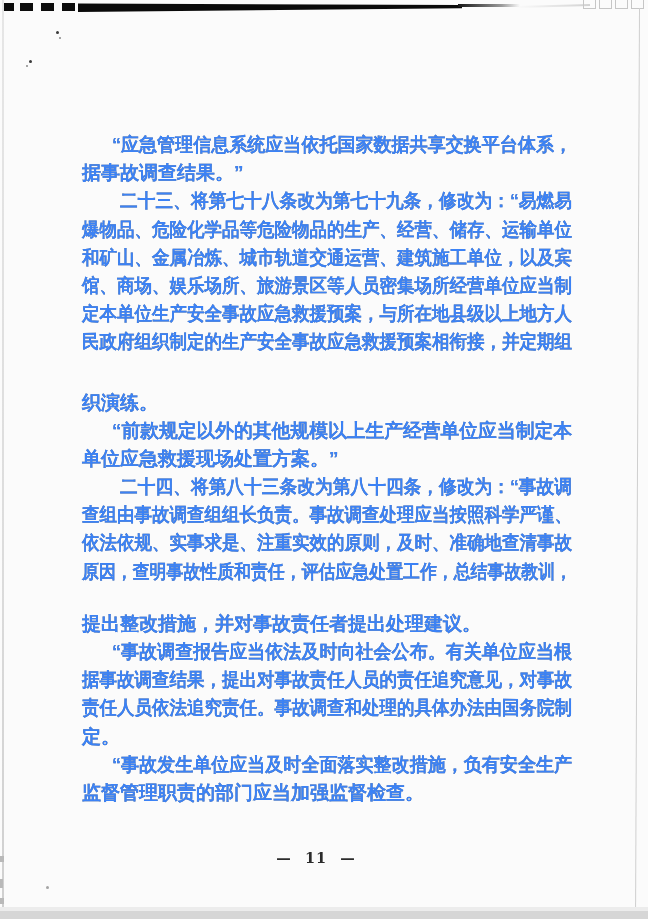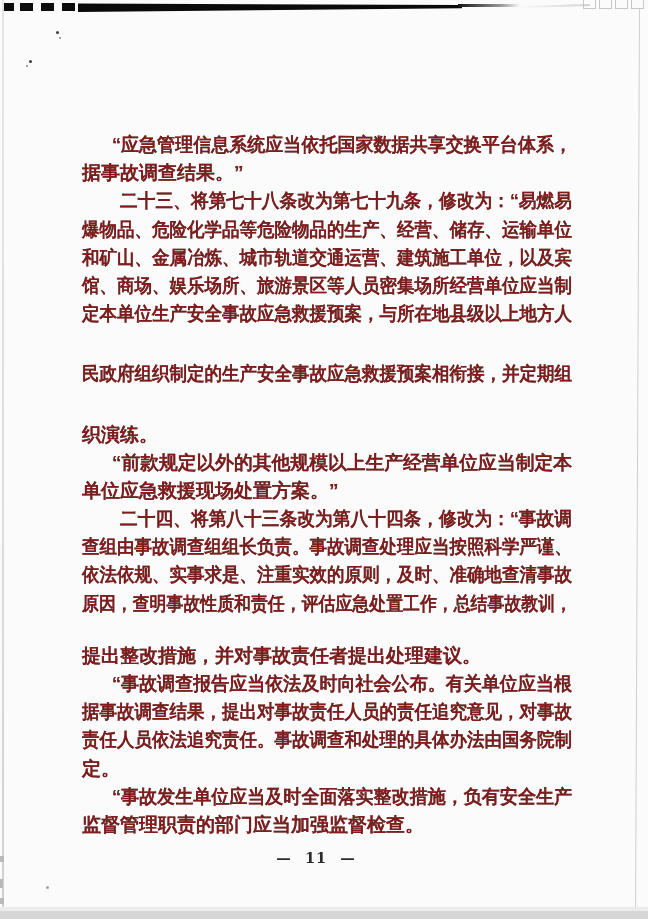--- a/index.html
+++ b/index.html
@@ -7,21 +7,21 @@
     width:648px;height:919px;position:relative;overflow:hidden;
     background:#fbfbfb;
     font-family:"Liberation Sans","DejaVu Sans",sans-serif;
   }
   
   #doc-body{
     position:absolute;left:82px;top:131px;width:492px;
   }
   .line{
     height:28.2px;line-height:28.2px;
-    font-size:19px;font-weight:700;color:#7f1d1d;
+    font-size:19px;font-weight:700;color:#3b82f6;
     white-space:nowrap;
     text-shadow:0 0 .4px rgba(0,0,0,.55);
   }
   .line .t{
     display:inline-block;transform-origin:0 50%;
   }
   
   #page-number{
     position:absolute;left:70px;top:849px;width:492px;
     text-align:center;font-size:14.5px;font-weight:700;color:#2b2b2b;
@@ -97,21 +97,21 @@
 <span class="speck" style="left:46px;top:886px;width:3px;height:3px;opacity:.45;"></span>
 
 <div id="doc-body">
     <div class="line" style="padding-left: 30px;"><span class="t" style="transform: scaleX(0.949432);">“应急管理信息系统应当依托国家数据共享交换平台体系，</span></div>
     <div class="line" style="padding-left: 0px;"><span class="t">据事故调查结果。”</span></div>
     <div class="line" style="padding-left: 38px;"><span class="t" style="transform: scaleX(0.932921);">二十三、将第七十八条改为第七十九条，修改为：“易燃易</span></div>
     <div class="line" style="padding-left: 0px;"><span class="t" style="transform: scaleX(0.921053);">爆物品、危险化学品等危险物品的生产、经营、储存、运输单位</span></div>
     <div class="line" style="padding-left: 0px; text-align: right;"><span class="t" style="transform: scaleX(0.921053);">和矿山、金属冶炼、城市轨道交通运营、建筑施工单位，以及宾</span></div>
     <div class="line" style="padding-left: 0px;"><span class="t" style="transform: scaleX(0.921053);">馆、商场、娱乐场所、旅游景区等人员密集场所经营单位应当制</span></div>
     <div class="line" style="padding-left: 0px;"><span class="t" style="transform: scaleX(0.921053);">定本单位生产安全事故应急救援预案，与所在地县级以上地方人</span></div>
-    <div class="line" style="padding-left: 0px; margin-top: 32px;"><span class="t" style="transform: scaleX(0.921053);">民政府组织制定的生产安全事故应急救援预案相衔接，并定期组</span></div>
+    <div class="line" style="padding-left: 0px;"><span class="t" style="transform: scaleX(0.921053);">民政府组织制定的生产安全事故应急救援预案相衔接，并定期组</span></div>
     <div class="line" style="padding-left: 0px; margin-top: 32px;"><span class="t">织演练。</span></div>
     <div class="line" style="padding-left: 30px;"><span class="t" style="transform: scaleX(0.988185);">“前款规定以外的其他规模以上生产经营单位应当制定本</span></div>
     <div class="line" style="padding-left: 0px;"><span class="t">单位应急救援现场处置方案。”</span></div>
     <div class="line" style="padding-left: 38px;"><span class="t" style="transform: scaleX(0.932921);">二十四、将第八十三条改为第八十四条，修改为：“事故调</span></div>
     <div class="line" style="padding-left: 0px;"><span class="t" style="transform: scaleX(0.921053);">查组由事故调查组组长负责。事故调查处理应当按照科学严谨、</span></div>
     <div class="line" style="padding-left: 0px;"><span class="t" style="transform: scaleX(0.921053);">依法依规、实事求是、注重实效的原则，及时、准确地查清事故</span></div>
     <div class="line" style="padding-left: 0px;"><span class="t" style="transform: scaleX(0.889292);">原因，查明事故性质和责任，评估应急处置工作，总结事故教训，</span></div>
     <div class="line" style="padding-left: 0px; margin-top: 24px;"><span class="t">提出整改措施，并对事故责任者提出处理建议。</span></div>
     <div class="line" style="padding-left: 30px;"><span class="t" style="transform: scaleX(0.949432);">“事故调查报告应当依法及时向社会公布。有关单位应当根</span></div>
     <div class="line" style="padding-left: 0px;"><span class="t" style="transform: scaleX(0.921053);">据事故调查结果，提出对事故责任人员的责任追究意见，对事故</span></div>

